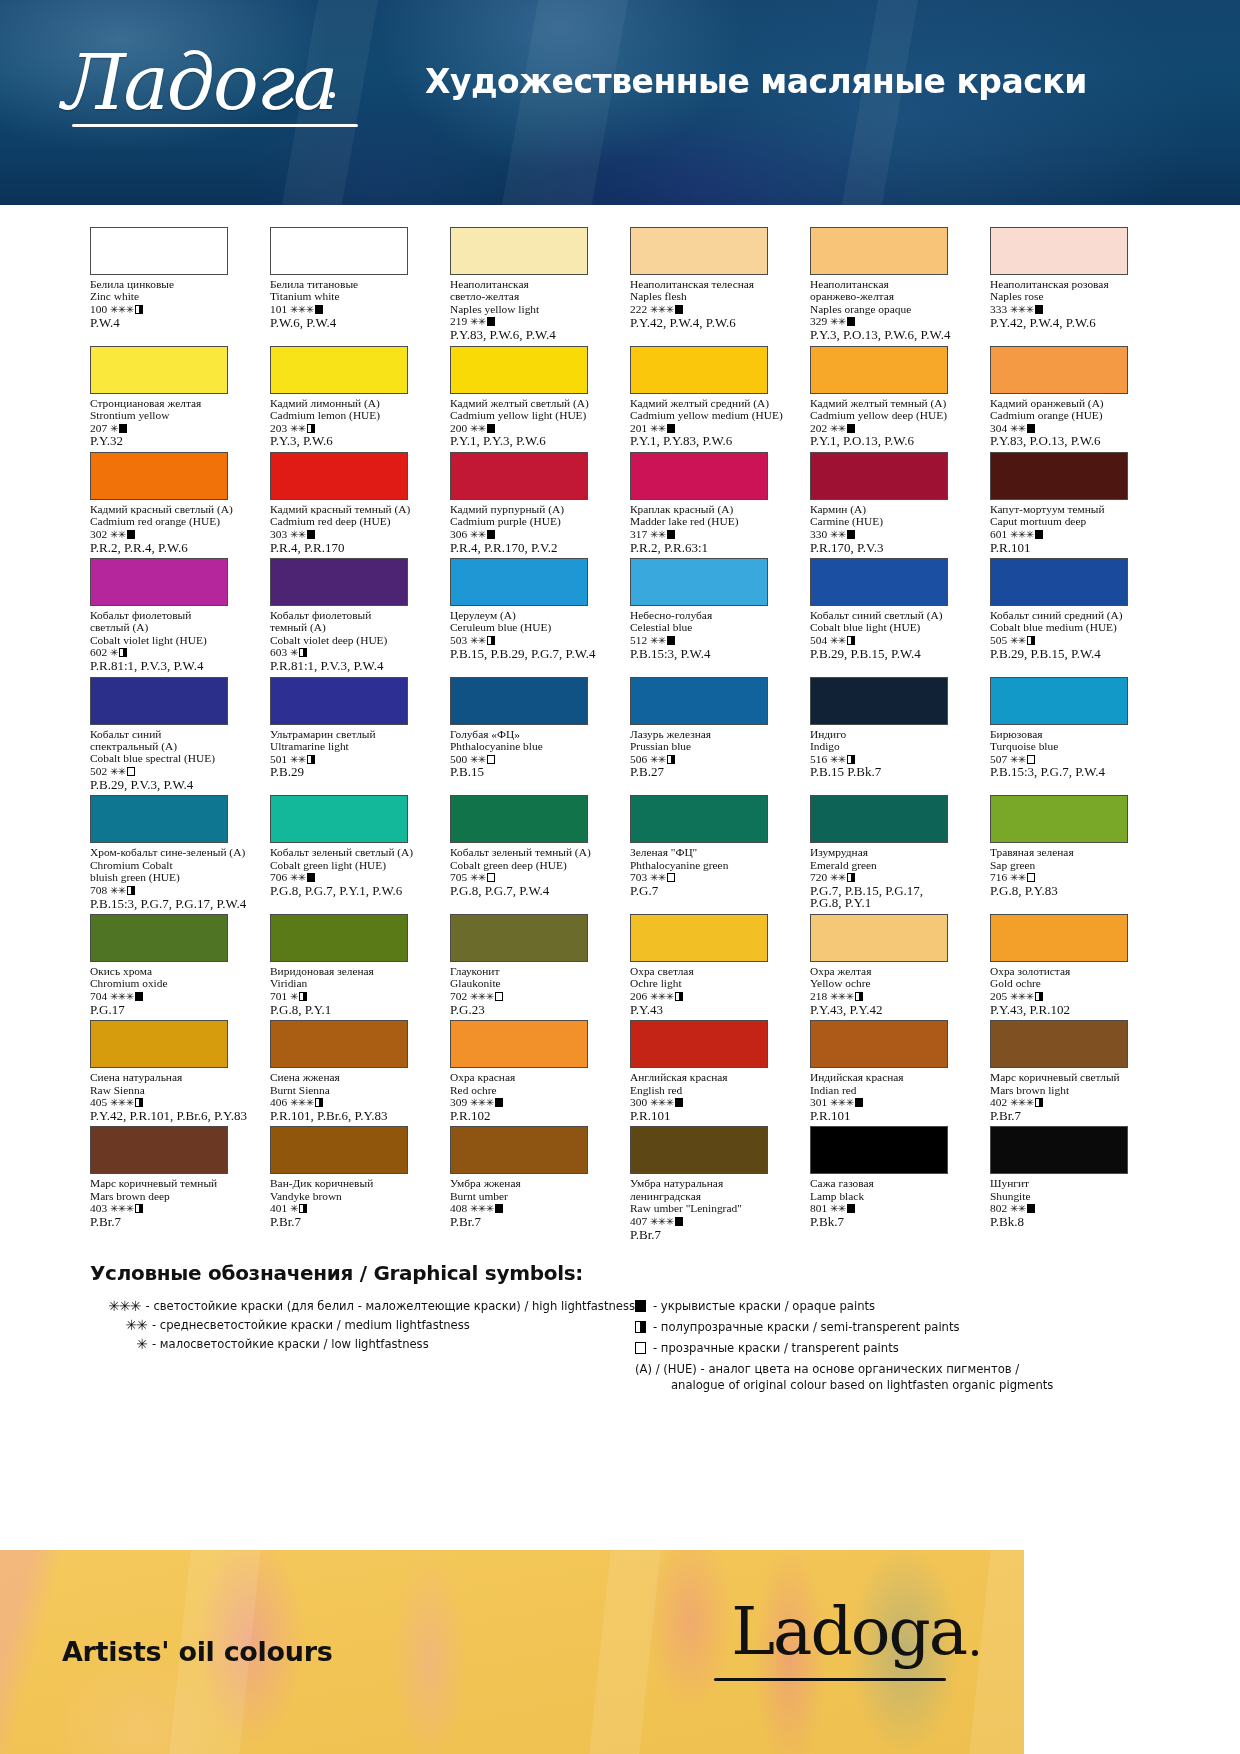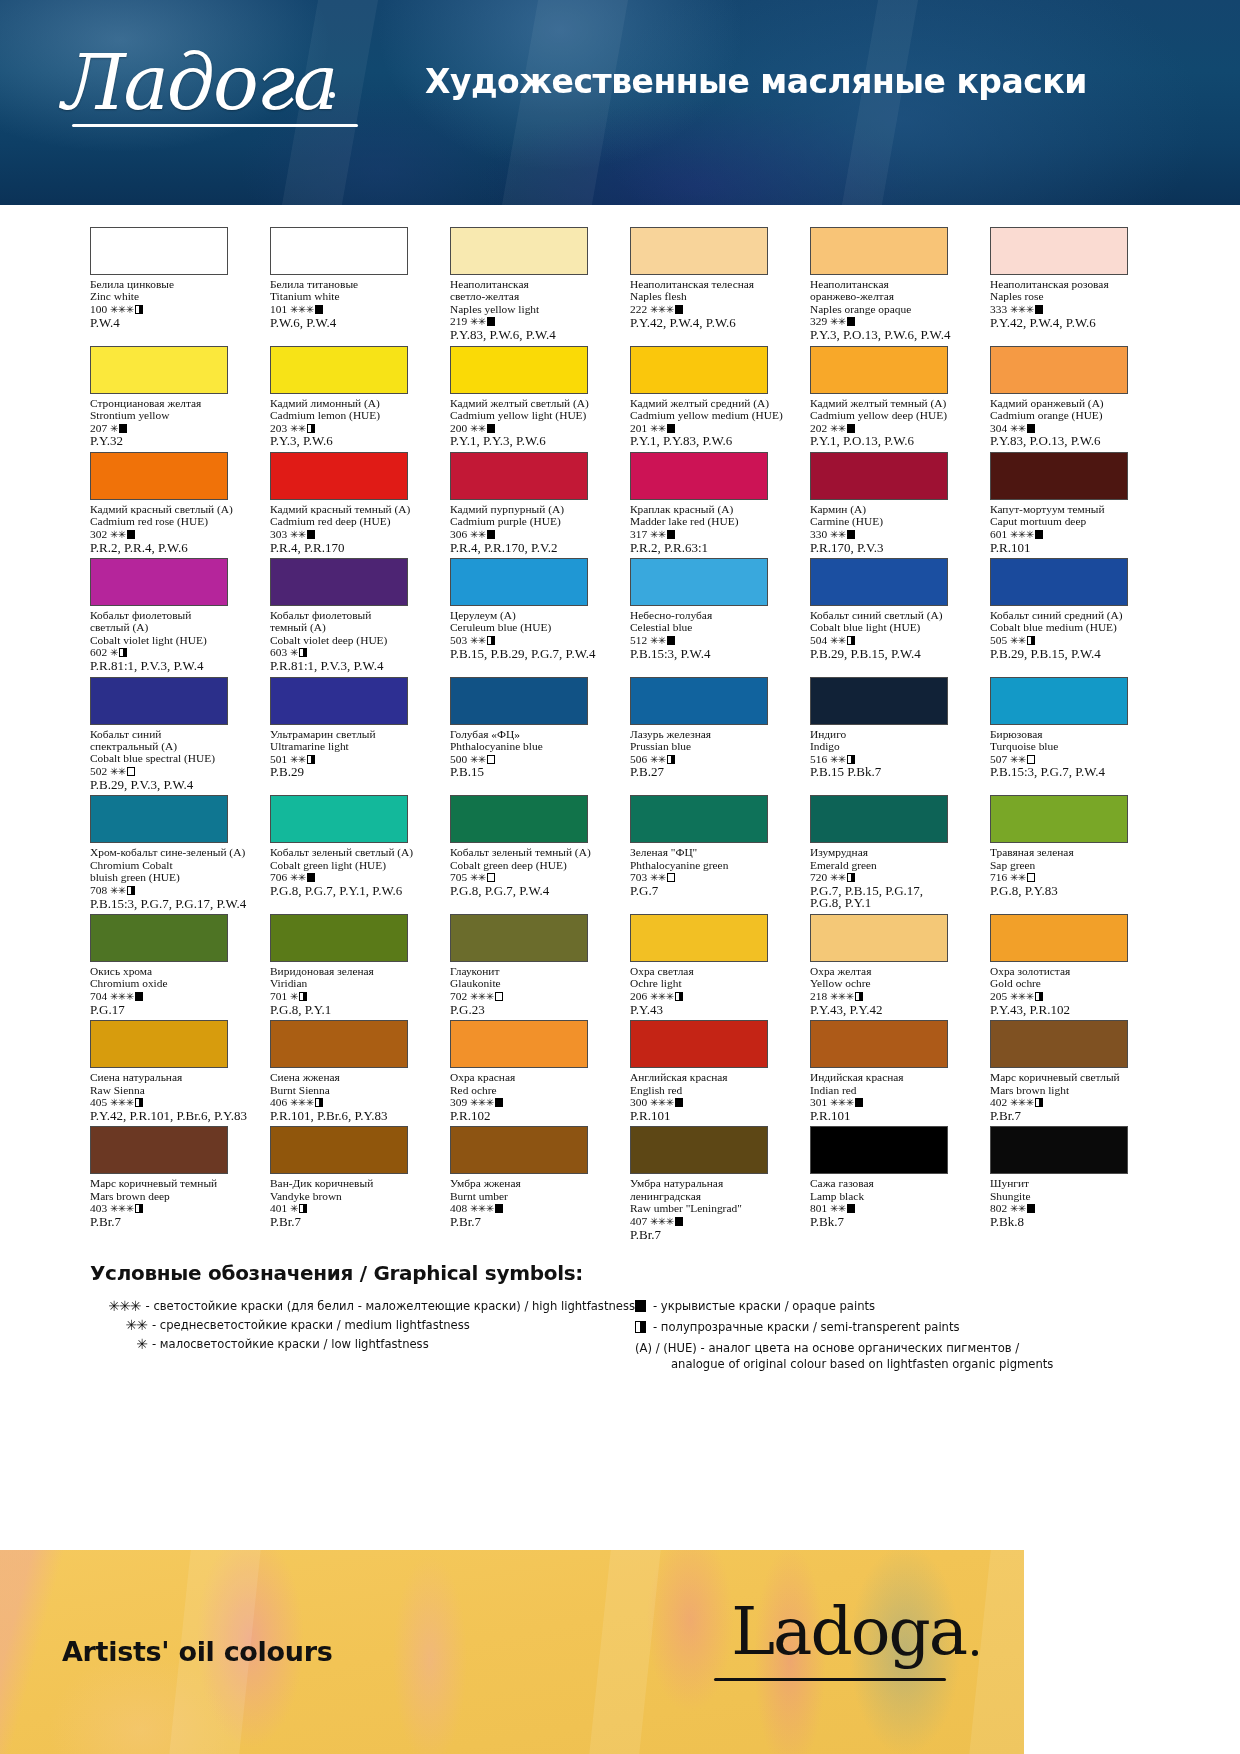--- a/index.html
+++ b/index.html
@@ -310,21 +310,21 @@
       <div class="cell">
         <div class="swatch" style="background: rgb(245, 154, 68);"></div>
         <div class="nm-ru">Кадмий оранжевый (A)</div>
         <div class="nm-en">Cadmium orange (HUE)</div>
         <div class="codeline"><span>304</span> <span class="stars">✳✳</span><span class="opbox opaque"></span></div>
         <div class="pigline">P.Y.83, P.O.13, P.W.6</div>
       </div>
       <div class="cell">
         <div class="swatch" style="background: rgb(240, 114, 9);"></div>
         <div class="nm-ru">Кадмий красный светлый (A)</div>
-        <div class="nm-en">Cadmium red rose (HUE)</div>
+        <div class="nm-en">Cadmium red orange (HUE)</div>
         <div class="codeline"><span>302</span> <span class="stars">✳✳</span><span class="opbox opaque"></span></div>
         <div class="pigline">P.R.2, P.R.4, P.W.6</div>
       </div>
       <div class="cell">
         <div class="swatch" style="background: rgb(224, 27, 22);"></div>
         <div class="nm-ru">Кадмий красный темный (A)</div>
         <div class="nm-en">Cadmium red deep (HUE)</div>
         <div class="codeline"><span>303</span> <span class="stars">✳✳</span><span class="opbox opaque"></span></div>
         <div class="pigline">P.R.4, P.R.170</div>
       </div>
@@ -630,20 +630,24 @@
       <div class="legend-right">
         <div id="legend-right-items">
             <div class="lg-item">
               <span class="lg-box-col"><span class="lg-box opaque"></span></span>
               <span>- укрывистые краски / opaque paints</span>
             </div>
             <div class="lg-item">
               <span class="lg-box-col"><span class="lg-box semi"></span></span>
               <span>- полупрозрачные краски / semi-transperent paints</span>
             </div>
+            <div class="lg-item">
+              <span class="lg-box-col"><span class="lg-box transparent"></span></span>
+              <span>- прозрачные краски / transperent paints</span>
+            </div>
           </div>
         <div class="lg-note">
           <span>(A) / (HUE) - аналог цвета на основе органических пигментов /</span>
           <span class="l2">analogue of original colour based on lightfasten organic pigments</span>
         </div>
       </div>
     </div>
   </div>
 </div>
 

